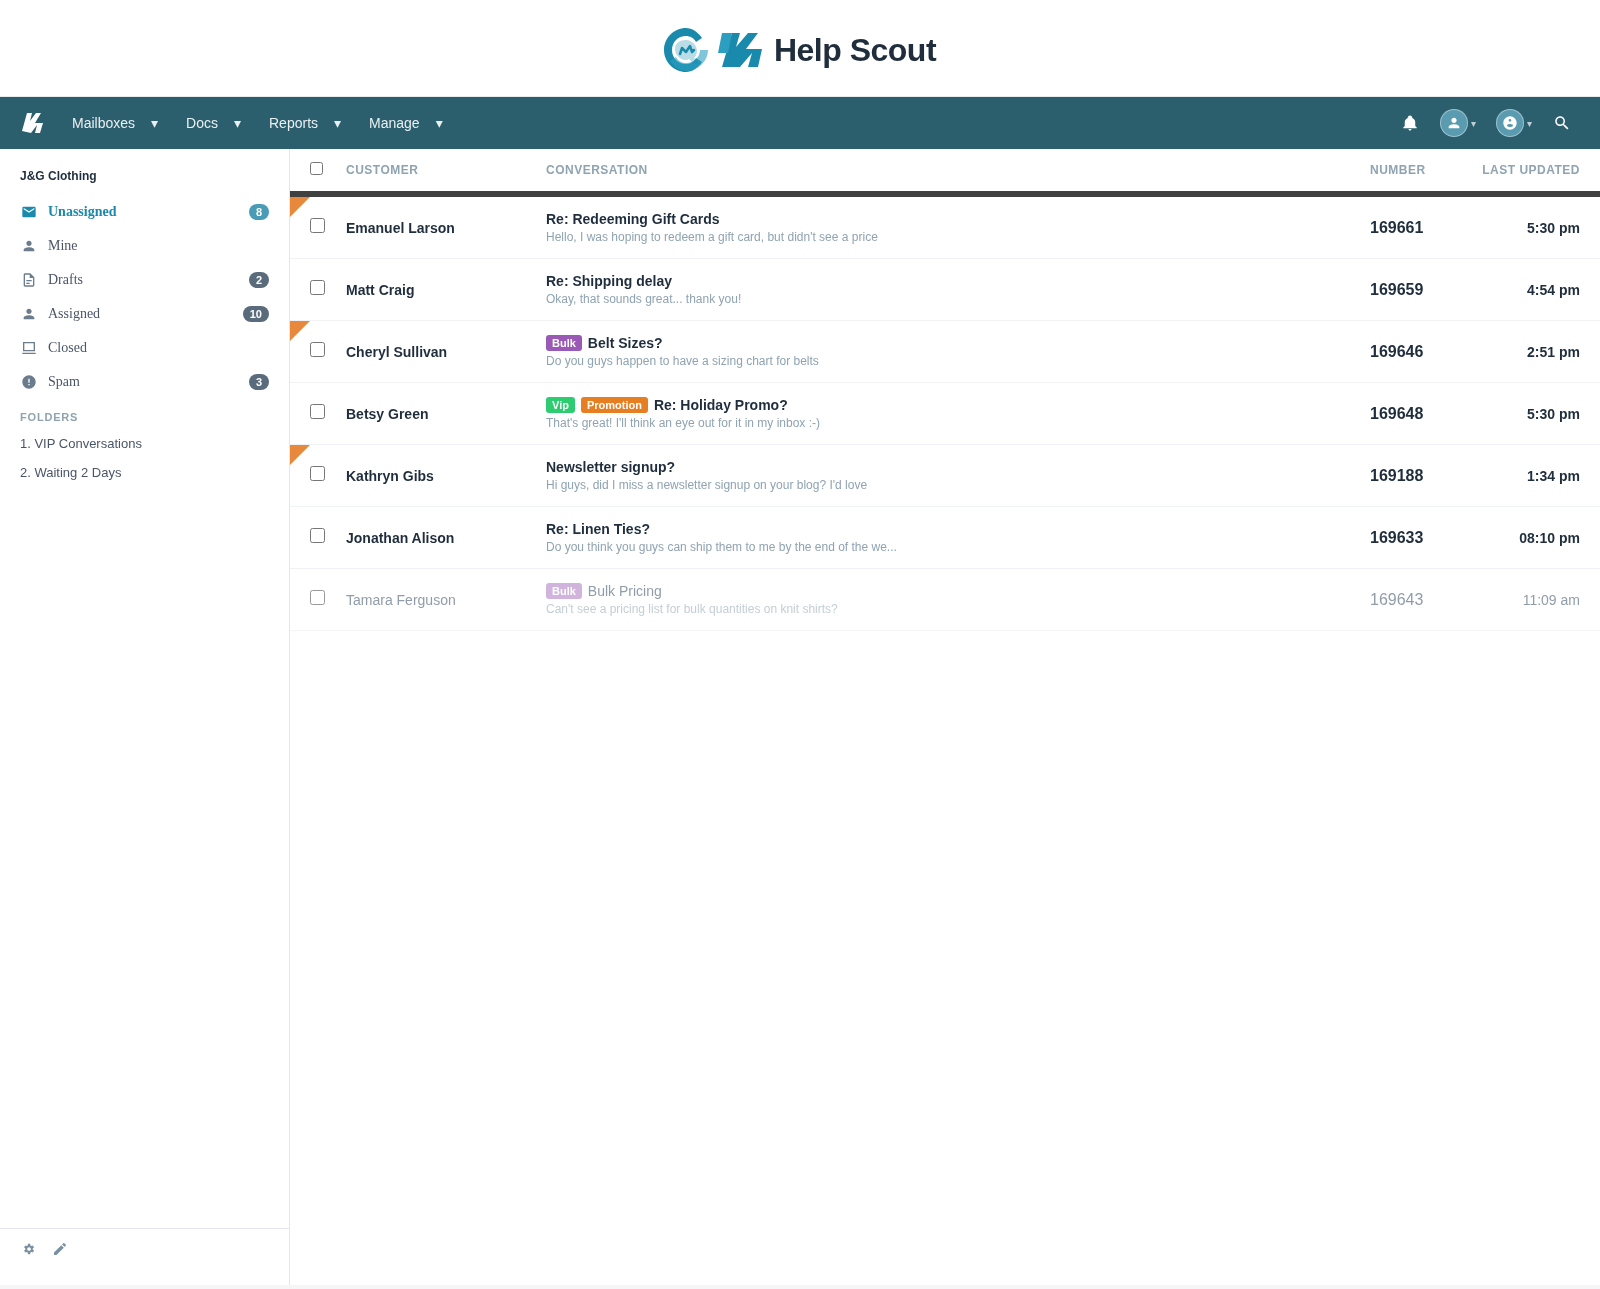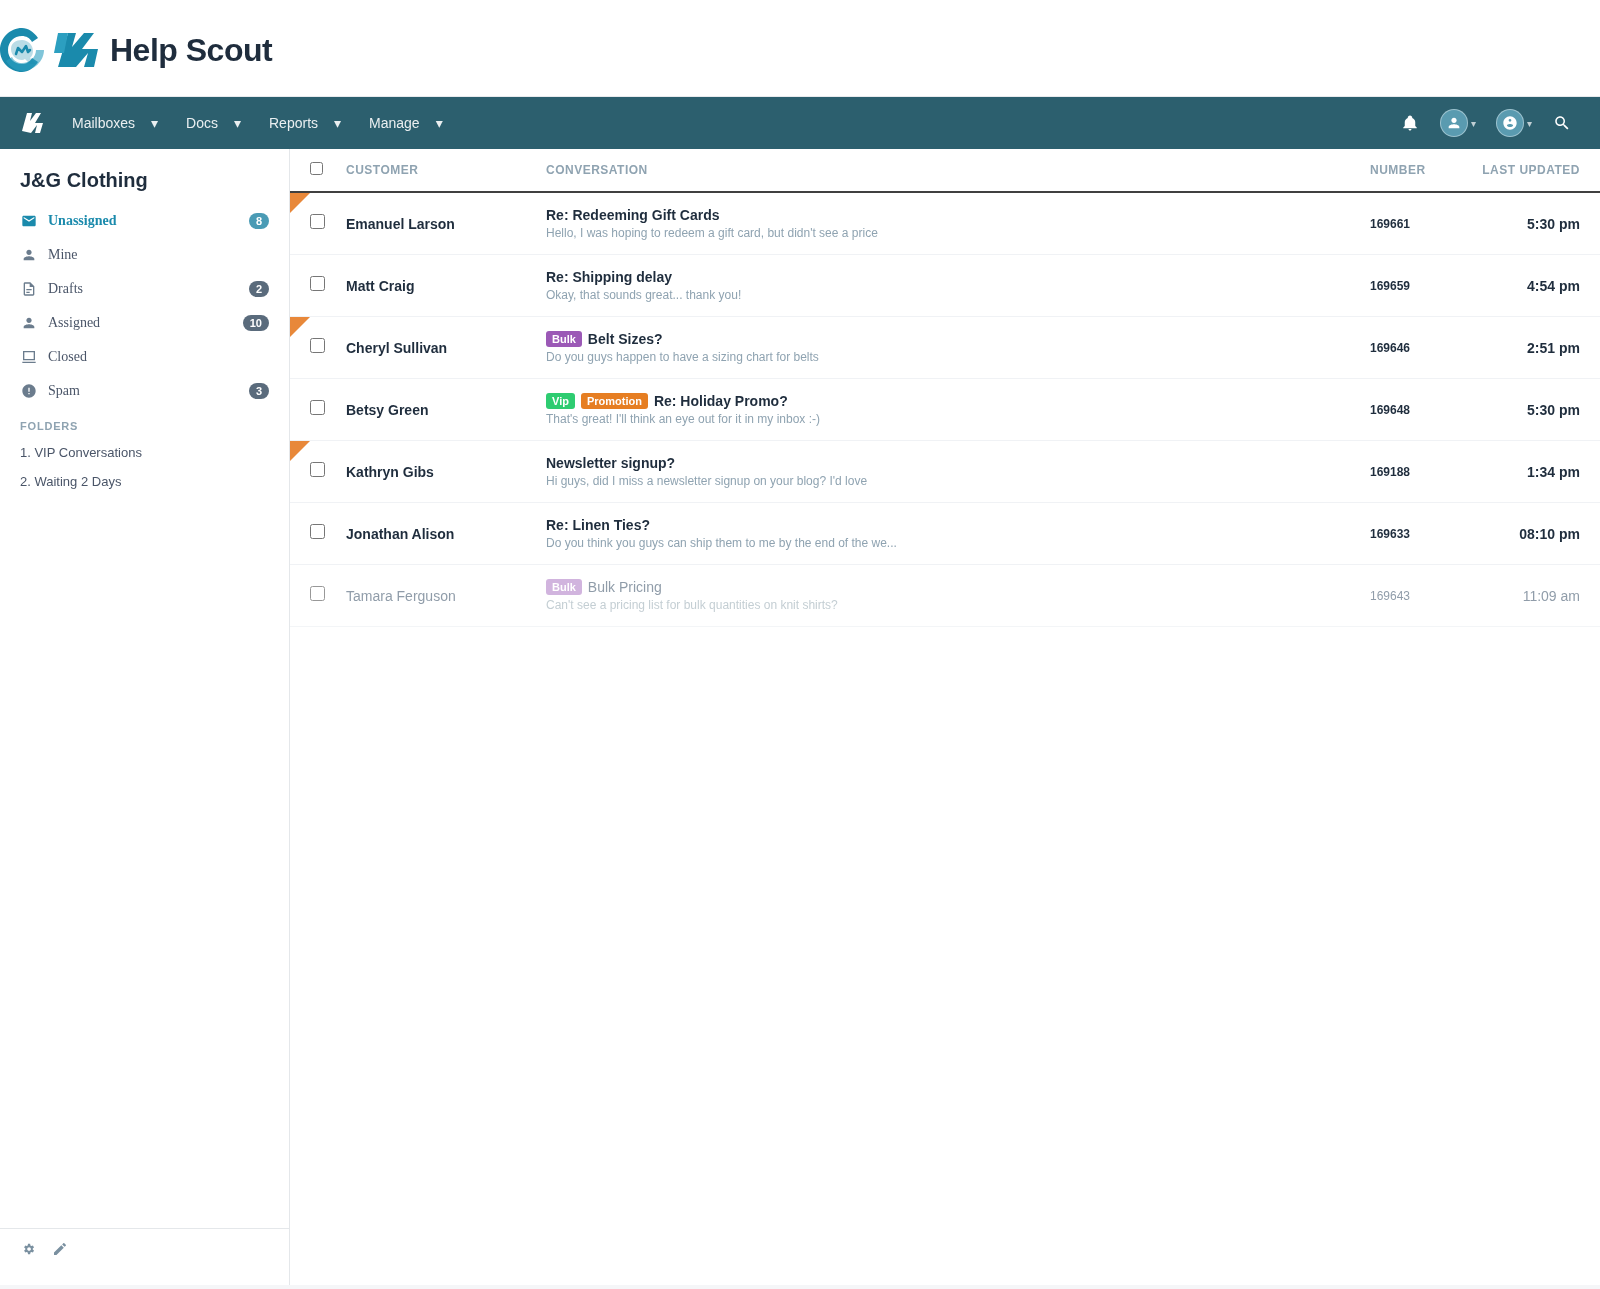--- a/index.html
+++ b/index.html
@@ -2,21 +2,21 @@
 <html><head>
   <meta charset="utf-8">
   <style>
     * { box-sizing: border-box; margin: 0; padding: 0; }
     body { font-family: -apple-system, BlinkMacSystemFont, 'Segoe UI', Helvetica, Arial, sans-serif; background: #f5f6f8; }
 
     
     .logo-bar {
       background: #fff;
       display: flex;
-      justify-content: flex-start;
+      justify-content: center;
       align-items: center;
       padding: 28px 0 24px;
       border-bottom: 1px solid #e8eaed;
     }
     .logo-container {
       display: flex;
       align-items: center;
       gap: 10px;
     }
     .logo-icon {
@@ -113,21 +113,21 @@
     .sidebar {
       width: 290px;
       min-width: 290px;
       background: #fff;
       border-right: 1px solid #e4e7ea;
       padding: 16px 0;
       display: flex;
       flex-direction: column;
     }
     .sidebar-mailbox-title {
-      font-size: 20px;
+      font-size: 12px;
       font-weight: 700;
       color: #1f2d3d;
       padding: 4px 20px 12px;
     }
     .sidebar-item {
       display: flex;
       align-items: center;
       padding: 8px 20px;
       cursor: pointer;
       gap: 10px;
@@ -196,21 +196,21 @@
     
     .conv-list {
       flex: 1;
       background: #fff;
       overflow: auto;
     }
     .conv-header {
       display: flex;
       align-items: center;
       padding: 12px 20px;
-      border-bottom: 2px solid #404040;
+      border-bottom: 6px solid #404040;
       background: #fff;
       position: sticky;
       top: 0;
       z-index: 10;
     }
     .conv-header-check {
       width: 24px;
       margin-right: 12px;
     }
     .conv-col-customer {
@@ -308,21 +308,21 @@
       font-weight: 700;
       padding: 2px 6px;
       border-radius: 3px;
       white-space: nowrap;
     }
     .tag-bulk { background: #9b59b6; color: #fff; }
     .tag-vip { background: #2ecc71; color: #fff; }
     .tag-promotion { background: #e67e22; color: #fff; }
     .conv-number {
       width: 100px;
-      font-size: 12px;
+      font-size: 16px;
       font-weight: 700;
       color: #1f2d3d;
     }
     .conv-number.read { font-weight: 400; color: #6b7c8d; }
     .conv-updated {
       width: 110px;
       font-size: 14px;
       font-weight: 700;
       color: #1f2d3d;
       text-align: right;

